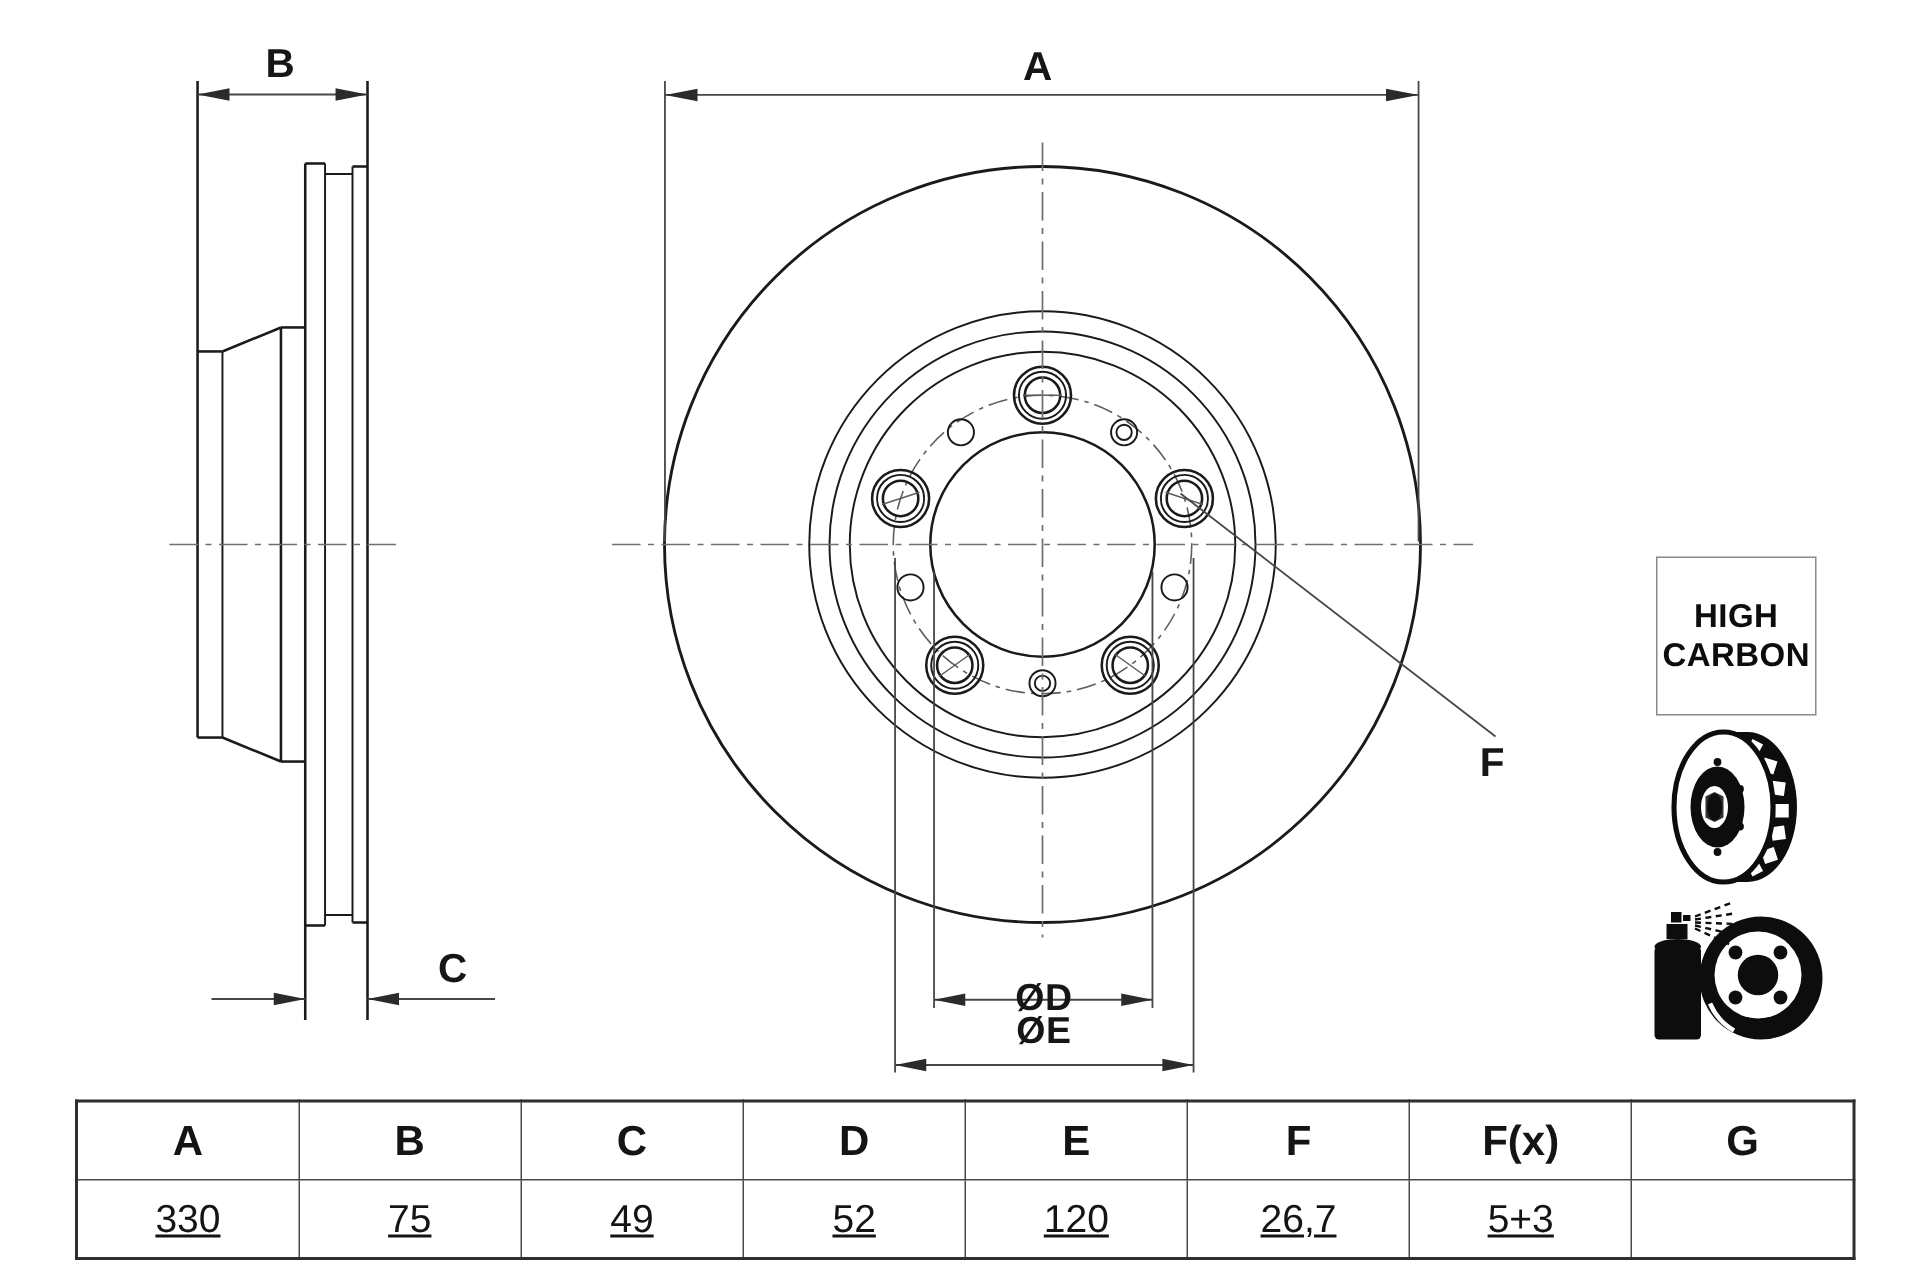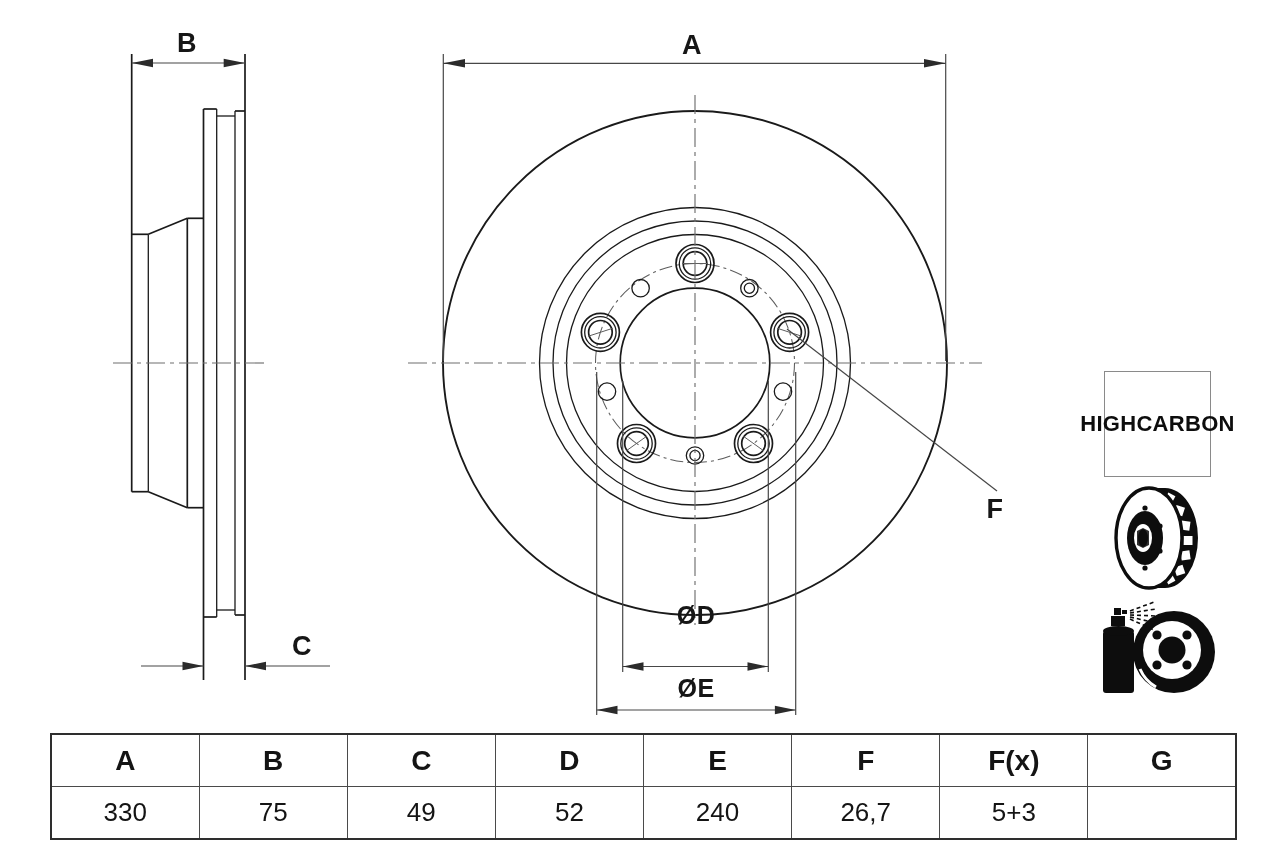--- a/index.html
+++ b/index.html
@@ -14,29 +14,29 @@
   .cl{stroke:#6f6f6f;stroke-width:1.15;fill:none;stroke-dasharray:19 5 4 5;}
   .clb{stroke:#5d5d5d;stroke-width:1.05;fill:none;stroke-dasharray:13 4 3 4;}
   .arw{fill:#2b2b2b;stroke:none;}
   
   .dimlabel{position:absolute;transform:translate(-50%,-50%);color:#161616;
             font-size:27px;font-weight:600;letter-spacing:.5px;white-space:nowrap;}
   .dimlabel.small{font-size:25px;}
   
   #hc-box{position:absolute;left:1104px;top:371px;width:107px;height:106px;
           border:1.6px solid #8a8a8a;box-sizing:border-box;background:#fff;
-          display:flex;flex-direction:row;align-items:center;justify-content:center;}
+          display:flex;flex-direction:column;align-items:center;justify-content:center;}
   #hc-box div{font-size:22px;font-weight:bold;color:#0d0d0d;line-height:26px;letter-spacing:.3px;}
   
   #spec-table{position:absolute;left:50px;top:733px;width:1187px;height:98px;
               border-collapse:collapse;table-layout:fixed;background:#fff;}
   #spec-table td{border:1.4px solid #4a4a4a;text-align:center;vertical-align:middle;
                  color:#141414;overflow:hidden;}
   #spec-table tr.hdr td{font-weight:bold;font-size:28px;height:49px;}
-  #spec-table tr.val td{font-weight:normal;font-size:26px;height:49px;}
+  #spec-table tr.val td{font-weight:normal;font-size:26px;height:49px;text-decoration:underline;}
   #spec-table{border:2.4px solid #2e2e2e;outline:none;}
 </style>
 </head>
 <body>
 
 <div id="stage">
 
   <svg class="abs" style="left:0;top:0;" width="1280" height="720" viewBox="0 0 1280 720">
 
     <g>
@@ -170,21 +170,21 @@
     </g>
 
     <g>
       <line class="dim" x1="787" y1="329" x2="997" y2="491"></line>
     </g>
   </svg>
 
   <div class="dimlabel" style="left:692px;top:45px;">A</div>
   <div class="dimlabel" style="left:187px;top:43px;">B</div>
   <div class="dimlabel" style="left:302px;top:646px;">C</div>
-  <div class="dimlabel small" style="left:696px;top:615px;">ØD</div>
+  <div class="dimlabel small" style="left:696px;top:666px;">ØD</div>
   <div class="dimlabel small" style="left:696px;top:688px;">ØE</div>
   <div class="dimlabel" style="left:995px;top:509px;">F</div>
 
   <div id="hc-box">
     <div>HIGH</div>
     <div>CARBON</div>
   </div>
 
   <svg class="abs" style="left:1113px;top:484px;" width="90" height="108" viewBox="0 0 90 108">
 
@@ -249,21 +249,21 @@
         <td>E</td>
         <td>F</td>
         <td>F(x)</td>
         <td>G</td>
       </tr>
       <tr class="val">
         <td>330</td>
         <td>75</td>
         <td>49</td>
         <td>52</td>
-        <td>240</td>
+        <td>120</td>
         <td>26,7</td>
         <td>5+3</td>
         <td></td>
       </tr>
     </tbody>
   </table>
 
 </div>
 
 </body></html>

